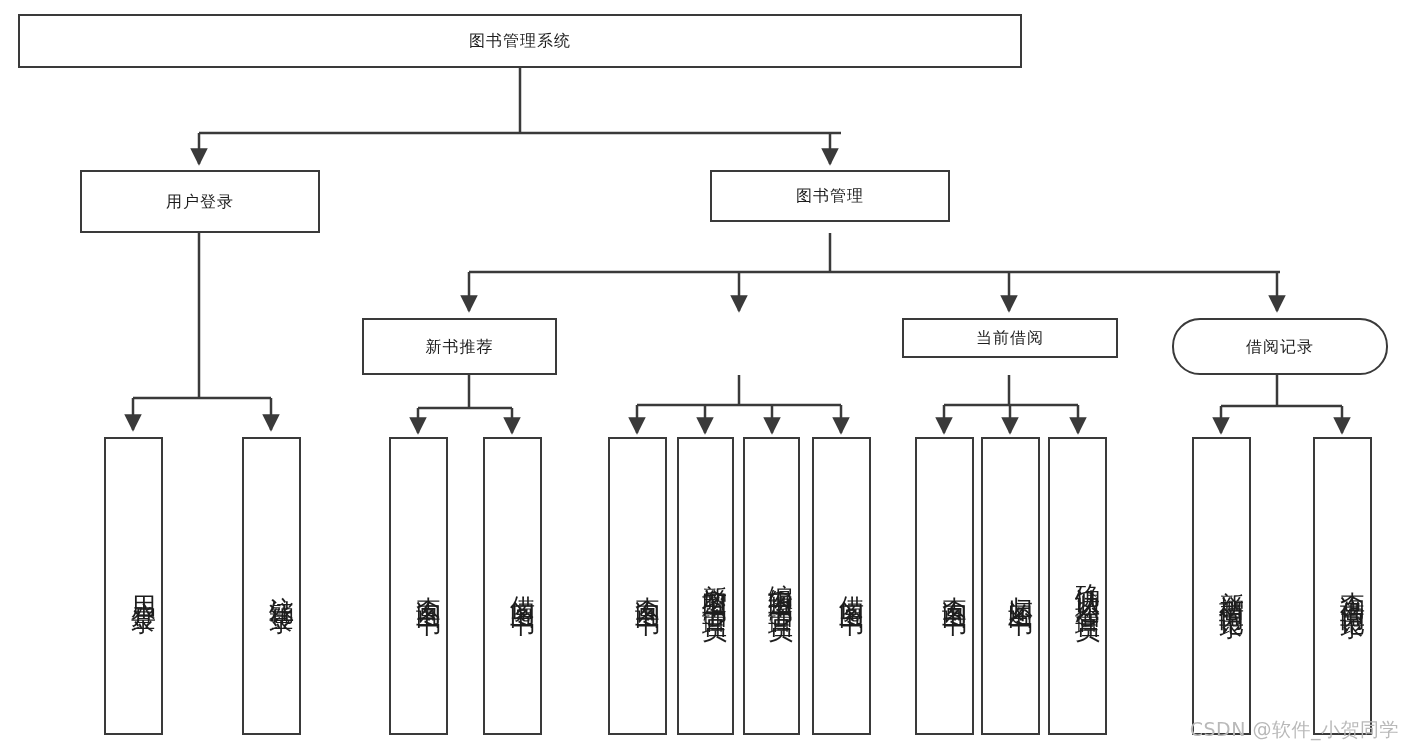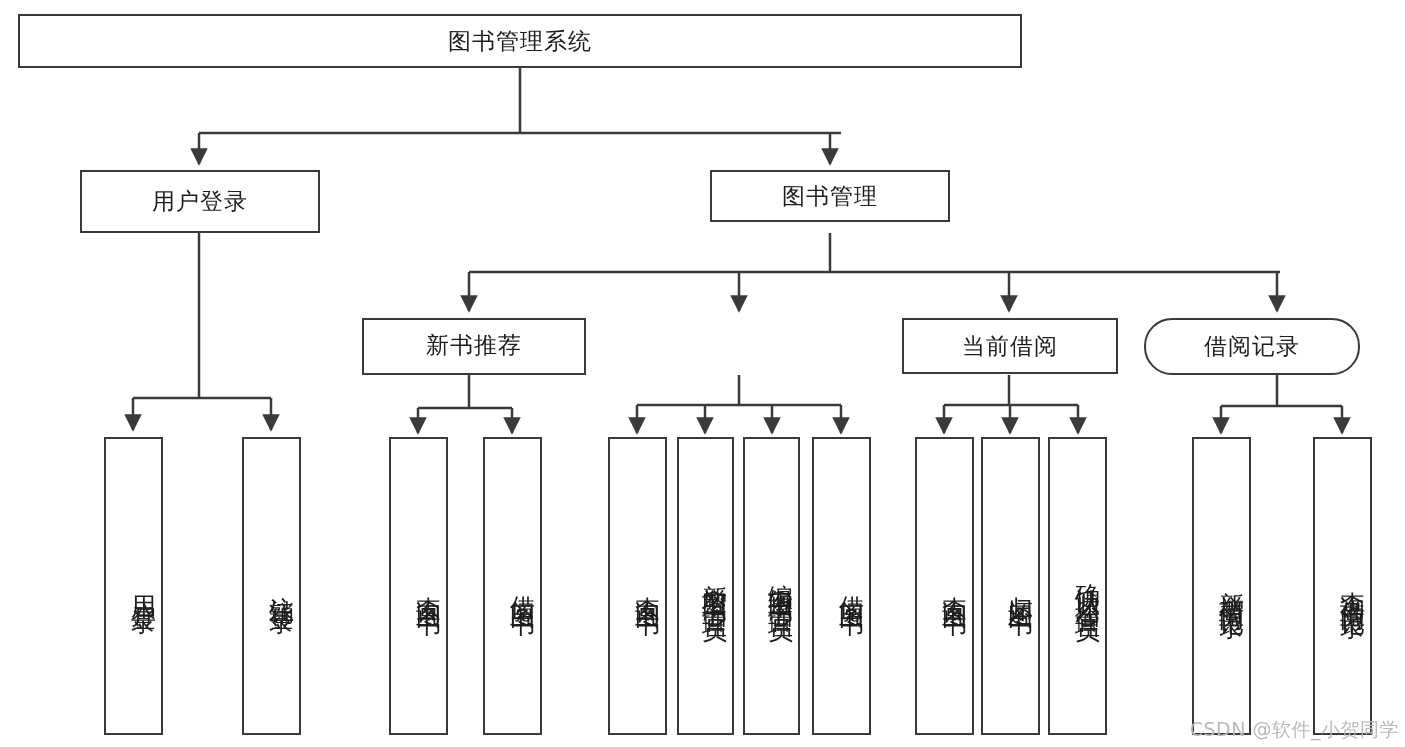--- a/index.html
+++ b/index.html
@@ -32,21 +32,21 @@
     border: 2.5px solid #3a3a3a;
     background: #ffffff;
     display: flex;
     align-items: center;
     justify-content: center;
     color: #1d1d1d;
     line-height: 1.25;
     text-align: center;
   }
   .node.horiz {
-    font-size: 23px;
+    font-size: 16px;
     letter-spacing: 1px;
     padding: 2px 16px;
   }
   .node.vert {
     writing-mode: vertical-rl;
     text-orientation: upright;
     font-size: 25px;
     letter-spacing: 5px;
     padding: 10px 2px;
     align-items: flex-start;
@@ -130,27 +130,27 @@
     <span>图书管理系统</span>
   </div>
 
   <div class="node horiz" style="left:80px; top:170px; width:240px; height:63px;">
     <span>用户登录</span>
   </div>
   <div class="node horiz" style="left:710px; top:170px; width:240px; height:52px;">
     <span>图书管理</span>
   </div>
 
-  <div class="node horiz" style="left:362px; top:318px; width:224px; height:57px;font-family:Liberation Serif, serif;">
+  <div class="node horiz" style="left:362px; top:318px; width:195px; height:57px;font-family:Liberation Serif, serif;">
     <span>新书推荐</span>
   </div>
-  <div class="node horiz" style="left:902px; top:318px; width:216px; height:56px;">
+  <div class="node horiz" style="left:902px; top:318px; width:216px; height:40px;">
     <span>当前借阅</span>
   </div>
-  <div class="node horiz" style="left:1144px; top:318px; width:216px; height:57px;border-radius:28px;">
+  <div class="node horiz" style="left:1172px; top:318px; width:216px; height:57px;border-radius:28px;">
     <span>借阅记录</span>
   </div>
 
   <div class="node vert" style="left:104px; top:437px; width:59px; height:298px;">
     <span class="vlabel">用户登录</span>
   </div>
   <div class="node vert" style="left:242px; top:437px; width:59px; height:298px;">
     <span class="vlabel">注销登录</span>
   </div>
 

